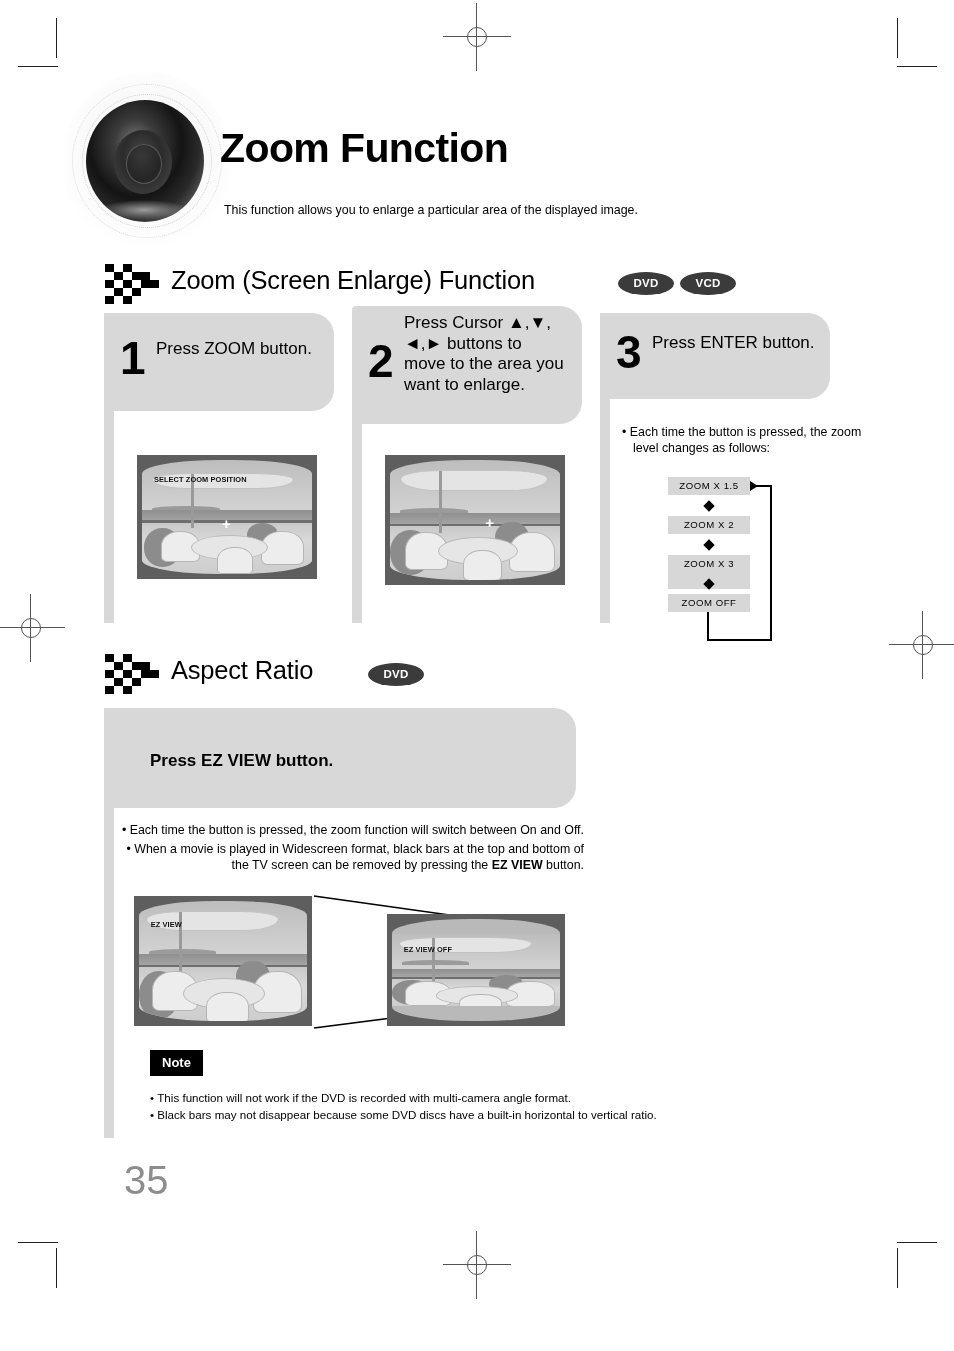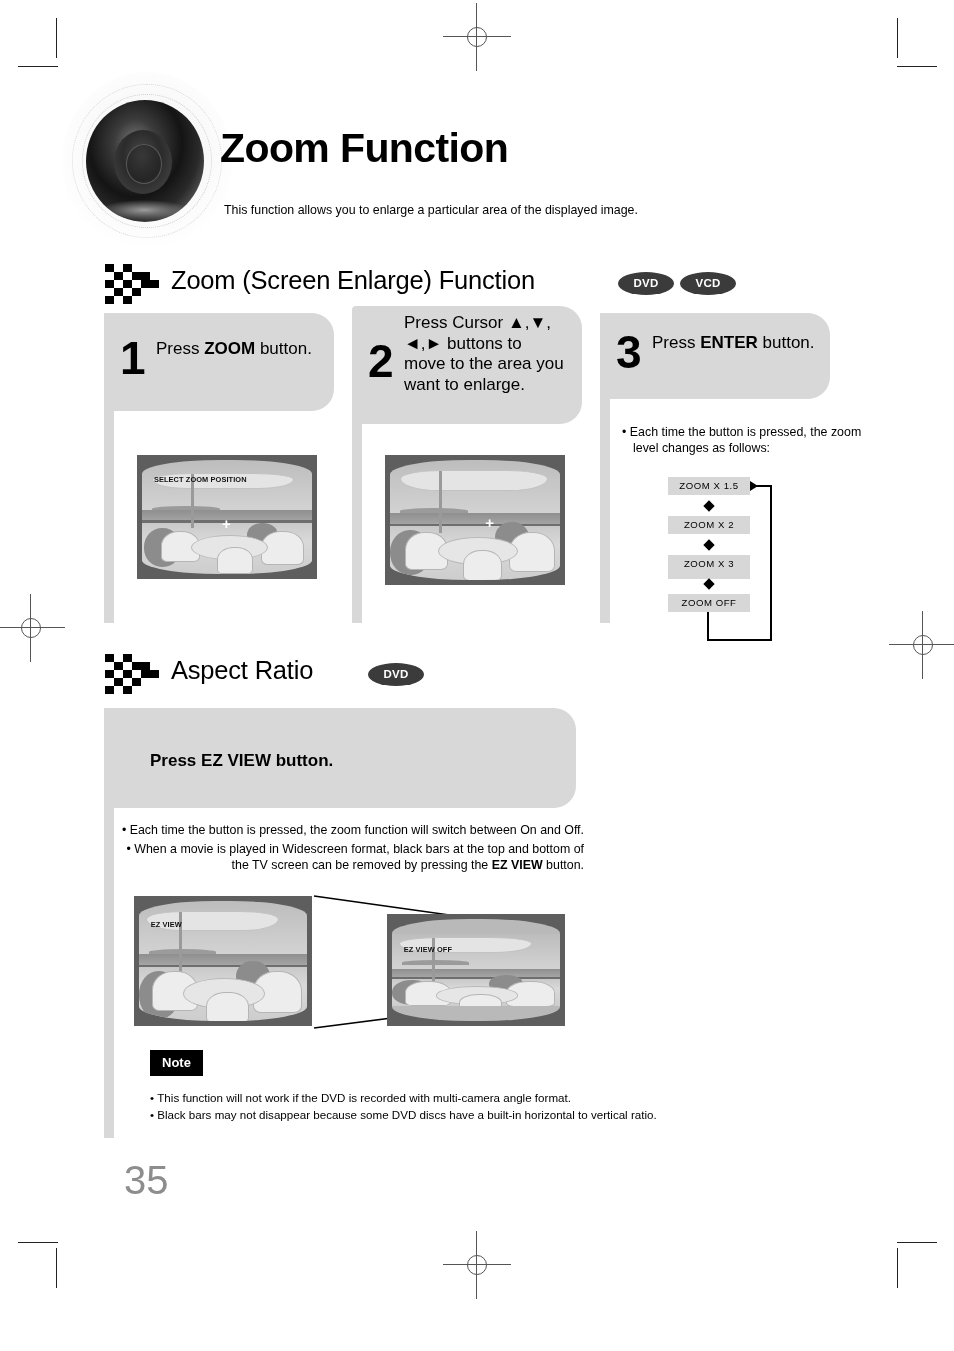--- a/index.html
+++ b/index.html
@@ -43,21 +43,21 @@
   .chk i{position:absolute;background:#000;display:block;}
   .badge{display:inline-block;color:#fff;background:#3b3b3b;border-radius:50%;
       font-size:11.5px;font-weight:bold;letter-spacing:.3px;text-align:center;}
 
   
   .col{position:absolute;}
   .col .strip{position:absolute;left:0;top:0;width:10px;background:#d8d8d8;}
   .step-box{position:absolute;background:#d8d8d8;border-radius:4px 22px 22px 4px;}
   .step-num{position:absolute;font-size:46px;font-weight:bold;line-height:1;}
   .step-text{position:absolute;font-size:17px;line-height:1.22;}
-  .step-text b{font-weight:bold;margin-top:28px;}
+  .step-text b{font-weight:normal;margin-top:28px;}
 
   
   .tv{position:absolute;background:#5e5e5e;overflow:hidden;}
   .tv .scr{position:absolute;left:5px;top:5px;right:5px;bottom:5px;overflow:hidden;border-radius:46%/12%;}
   .sky{position:absolute;left:0;top:0;width:100%;height:44%;background:linear-gradient(#bdbdbd,#cccccc 70%,#d2d2d2);}
   .sea{position:absolute;left:0;top:44%;width:100%;height:11%;background:linear-gradient(#8f8f8f,#a8a8a8);}
   .hills{position:absolute;left:6%;top:40%;width:40%;height:5%;background:#9b9b9b;border-radius:50% 50% 0 0;}
   .rail{position:absolute;left:0;top:53%;width:100%;height:3%;background:#6e6e6e;}
   .patio{position:absolute;left:0;top:55%;width:100%;height:45%;background:linear-gradient(#c9c9c9,#d9d9d9 35%,#cdcdcd);}
   .umb-pole{position:absolute;width:3px;background:#9a9a9a;}
@@ -225,21 +225,21 @@
 
     <div class="flow-note" style="left:22px;top:112px;width:250px;">
       <div style="padding-left:11px;text-indent:-11px;">•&nbsp;<span>Each time the button is pressed, the zoom level changes as follows:</span></div>
     </div>
 
     <div style="position:absolute;left:0;top:0;">
       <div class="fbox" style="left:68px;top:164px;width:82px;height:18px;line-height:18px;">ZOOM  X 1.5</div>
       <div class="fdia" style="left:105px;top:189px;"></div>
       <div class="fbox" style="left:68px;top:203px;width:82px;height:18px;line-height:18px;">ZOOM  X 2</div>
       <div class="fdia" style="left:105px;top:228px;"></div>
-      <div class="fbox" style="left:68px;top:242px;width:82px;height:24px;line-height:18px;">ZOOM  X 3</div>
+      <div class="fbox" style="left:68px;top:242px;width:82px;height:34px;line-height:18px;">ZOOM  X 3</div>
       <div class="fdia" style="left:105px;top:267px;"></div>
       <div class="fbox" style="left:68px;top:281px;width:82px;height:18px;line-height:18px;">ZOOM  OFF</div>
 
       <div class="fline" style="left:107px;top:299px;width:2px;height:29px;"></div>
       <div class="fline" style="left:107px;top:326px;width:65px;height:2px;"></div>
       <div class="fline" style="left:170px;top:173px;width:2px;height:155px;"></div>
       <div class="fline" style="left:156px;top:172px;width:16px;height:2px;"></div>
       <div class="farrow" style="left:150px;top:168px;transform:rotate(180deg);"></div>
     </div>
   </div>

